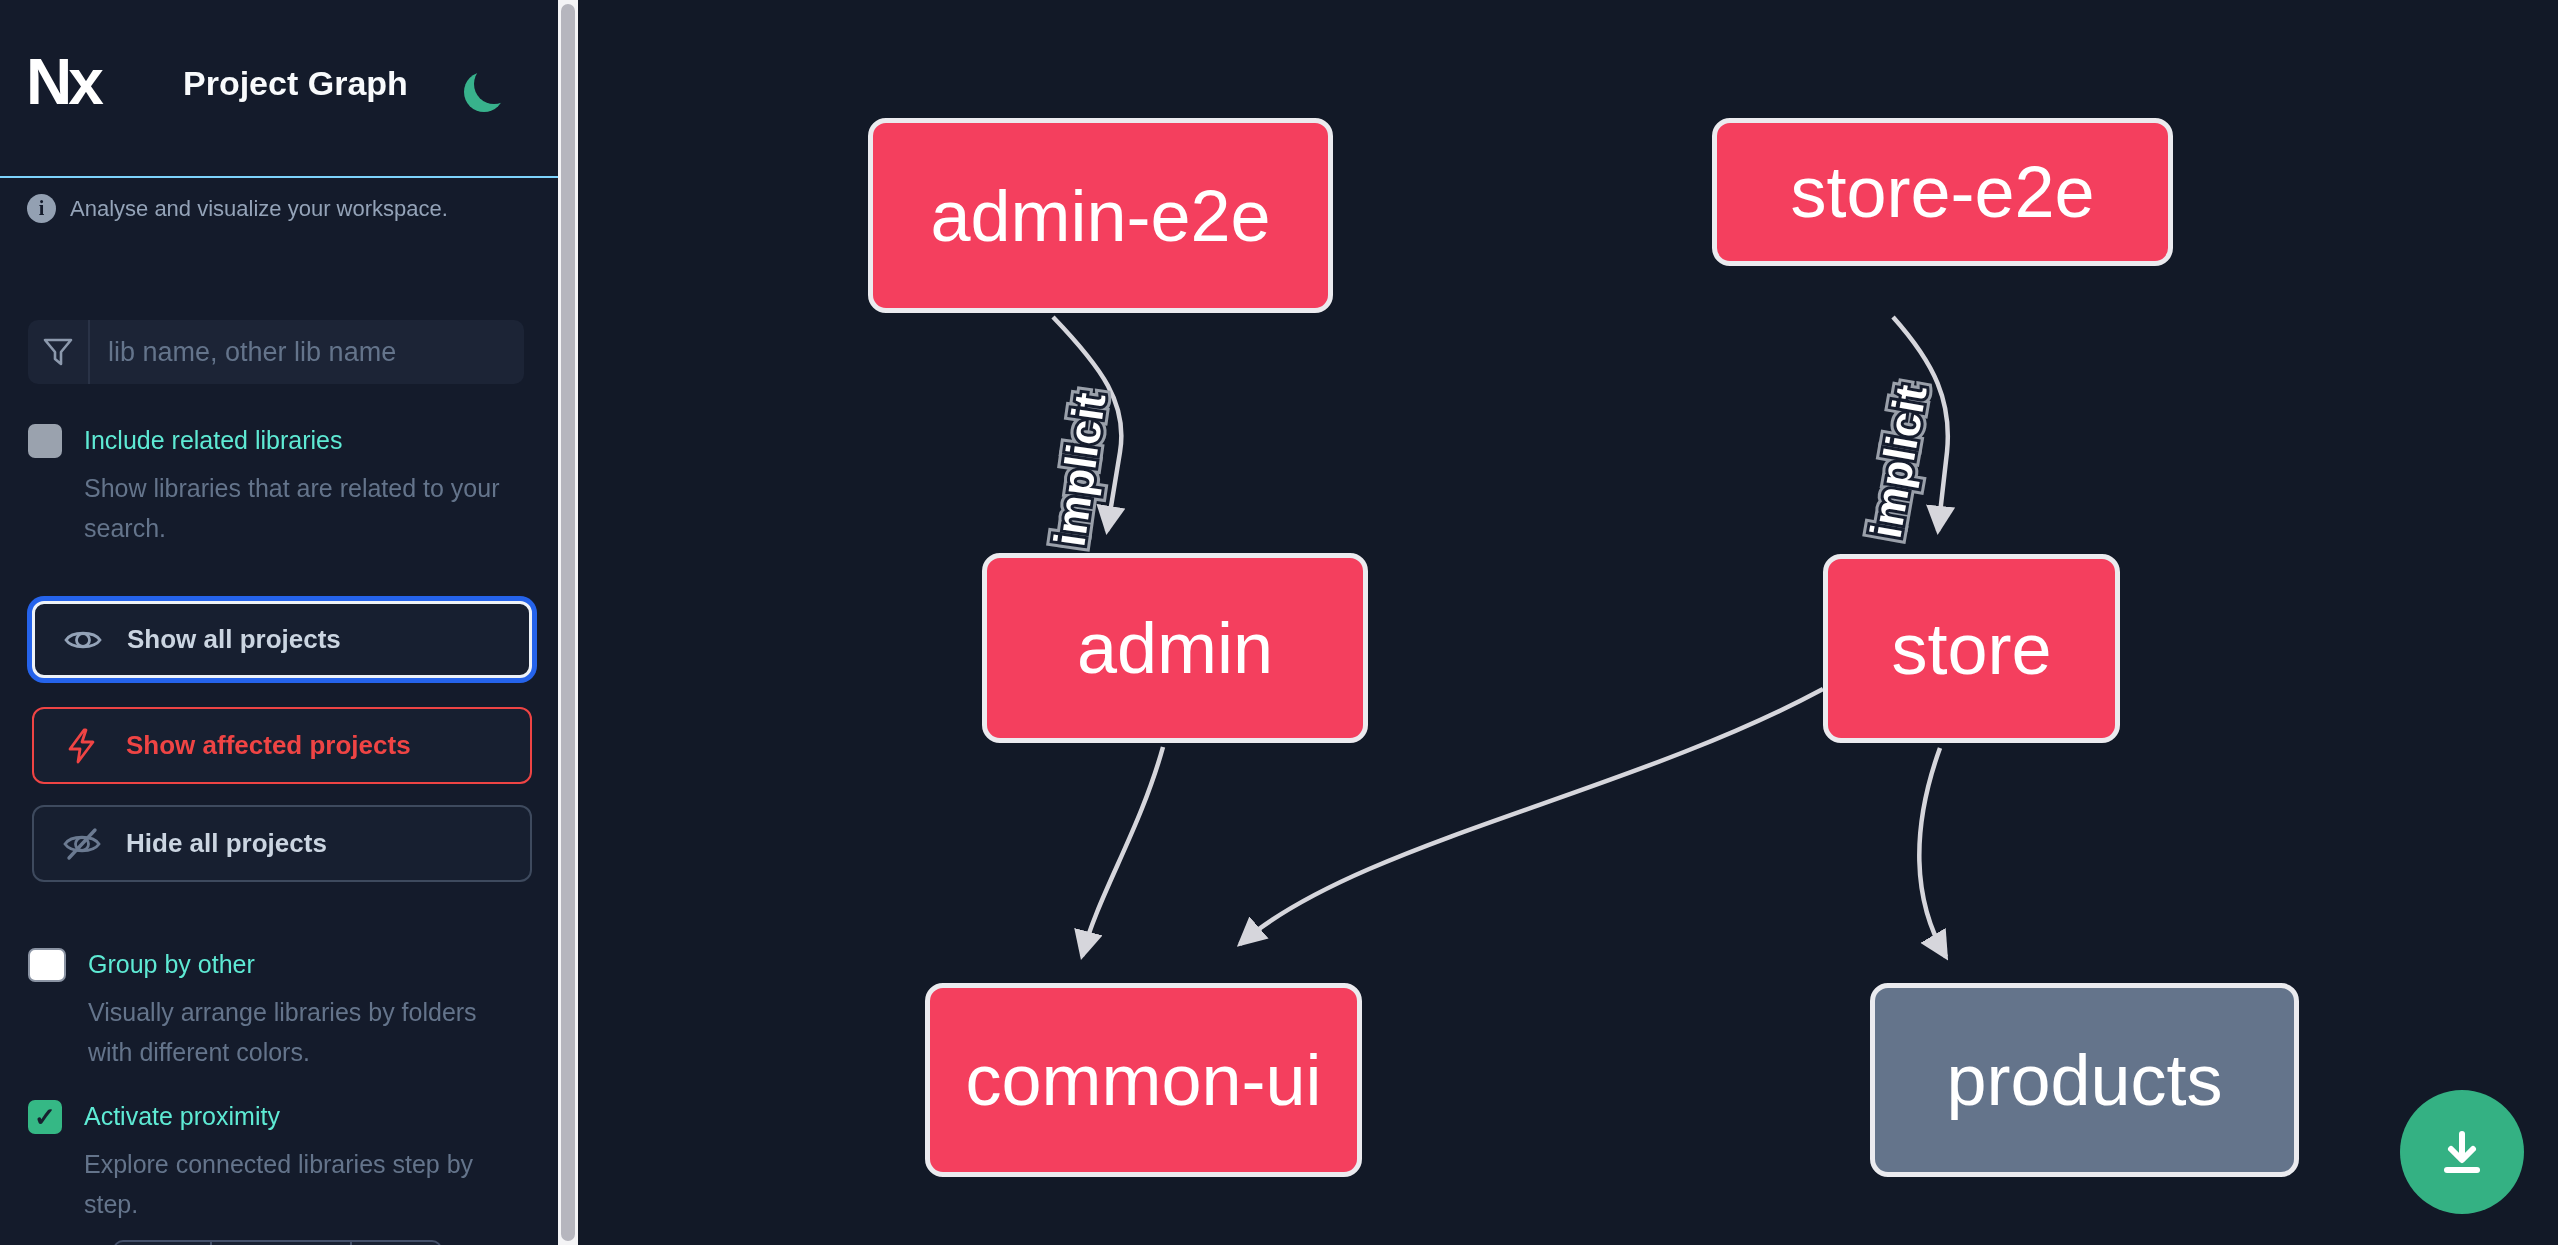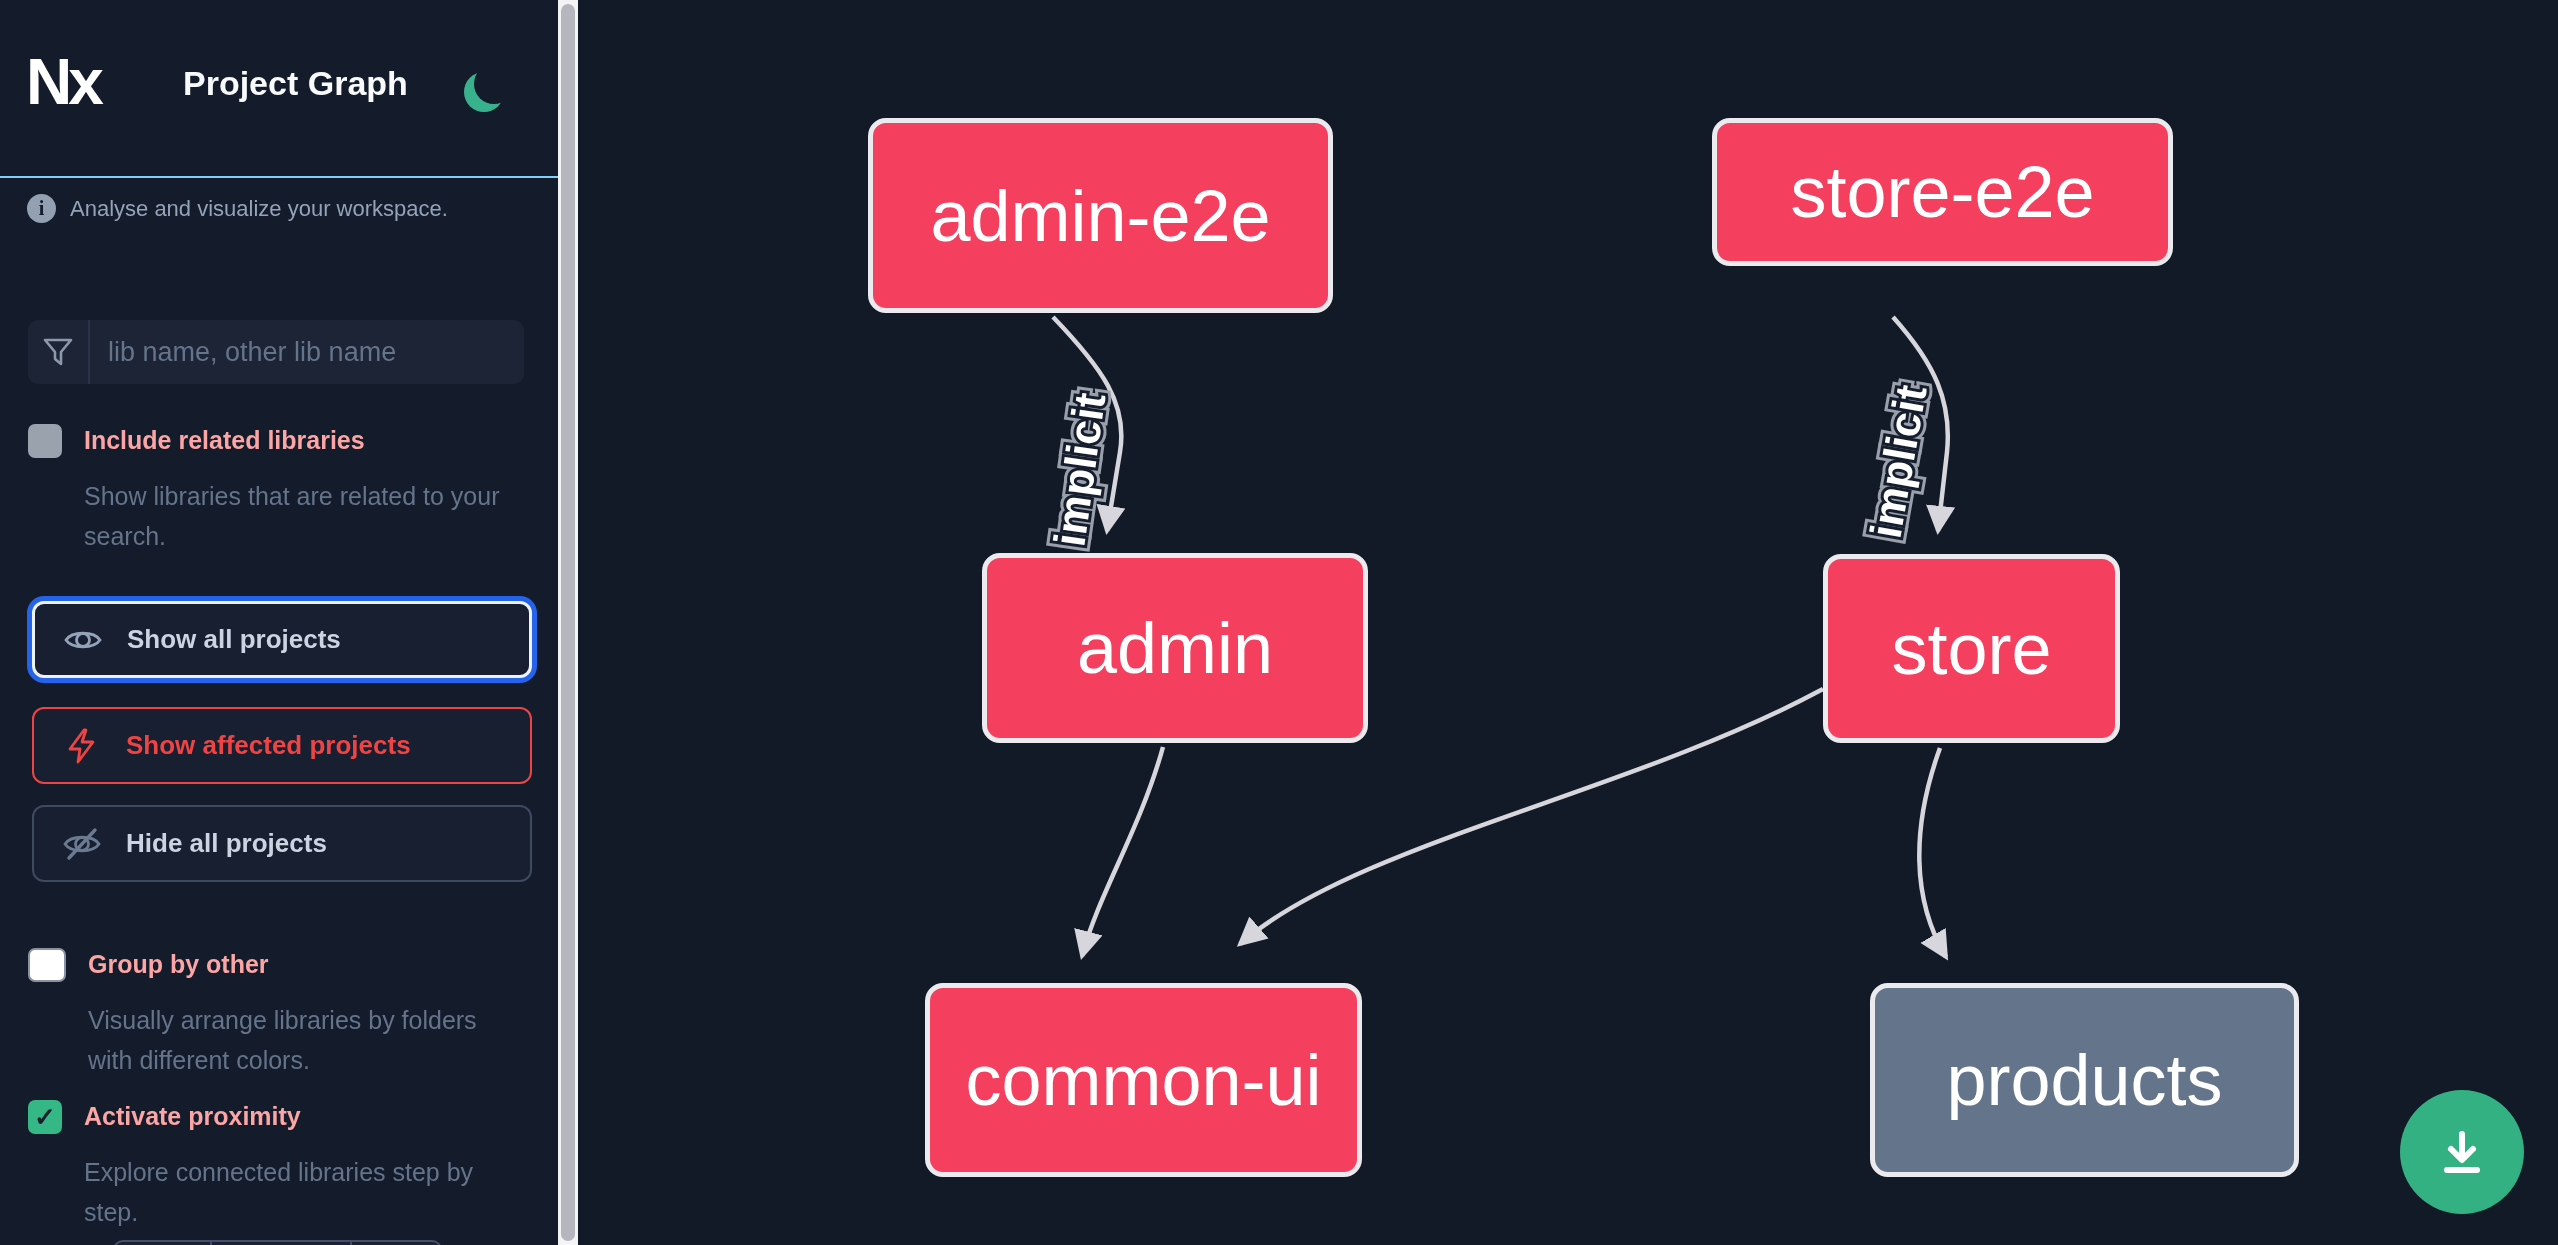--- a/index.html
+++ b/index.html
@@ -30,22 +30,22 @@
   .search-input{flex:1;background:transparent;border:none;outline:none;color:#cbd5e1;
                 font-size:27px;padding:0 18px;font-family:"Liberation Sans",sans-serif;}
   .search-input::placeholder{color:#64748b;}
 
   .opt{position:absolute;left:28px;display:flex;gap:22px;}
   .cbx{width:34px;height:34px;border-radius:7px;flex:0 0 34px;margin-top:2px;}
   .cbx.gray{background:#9aa2ae;}
   .cbx.white{background:#ffffff;border:2px solid #8a93a3;width:30px;height:30px;}
   .cbx.green{background:#35b885;color:#17202f;font-size:26px;font-weight:800;
              display:flex;align-items:center;justify-content:center;}
-  .opt-label{color:#fca5a5;font-size:25px;font-weight:700;line-height:36px;}
-  .opt-desc{color:#64748b;font-size:25px;line-height:40px;max-width:420px;margin-top:18px;}
+  .opt-label{color:#5eead4;font-size:25px;font-weight:400;line-height:36px;}
+  .opt-desc{color:#64748b;font-size:25px;line-height:40px;max-width:420px;margin-top:10px;}
 
   .btn{position:absolute;left:32px;width:500px;height:77px;box-sizing:border-box;
        display:flex;align-items:center;gap:24px;padding:0 28px;border-radius:12px;
        background:#171f30;cursor:pointer;font-size:26px;font-weight:600;}
   .btn .lbl{color:#cbd5e1;}
   .btn-focused{border:3px solid #eef2f7;box-shadow:0 0 0 5px #2563eb;text-align:center;}
   .btn-affected{border:2px solid #ef4444;}
   .btn-affected .lbl{color:#ef4444;}
   .btn-plain{border:2px solid #3e4a5e;}
 

